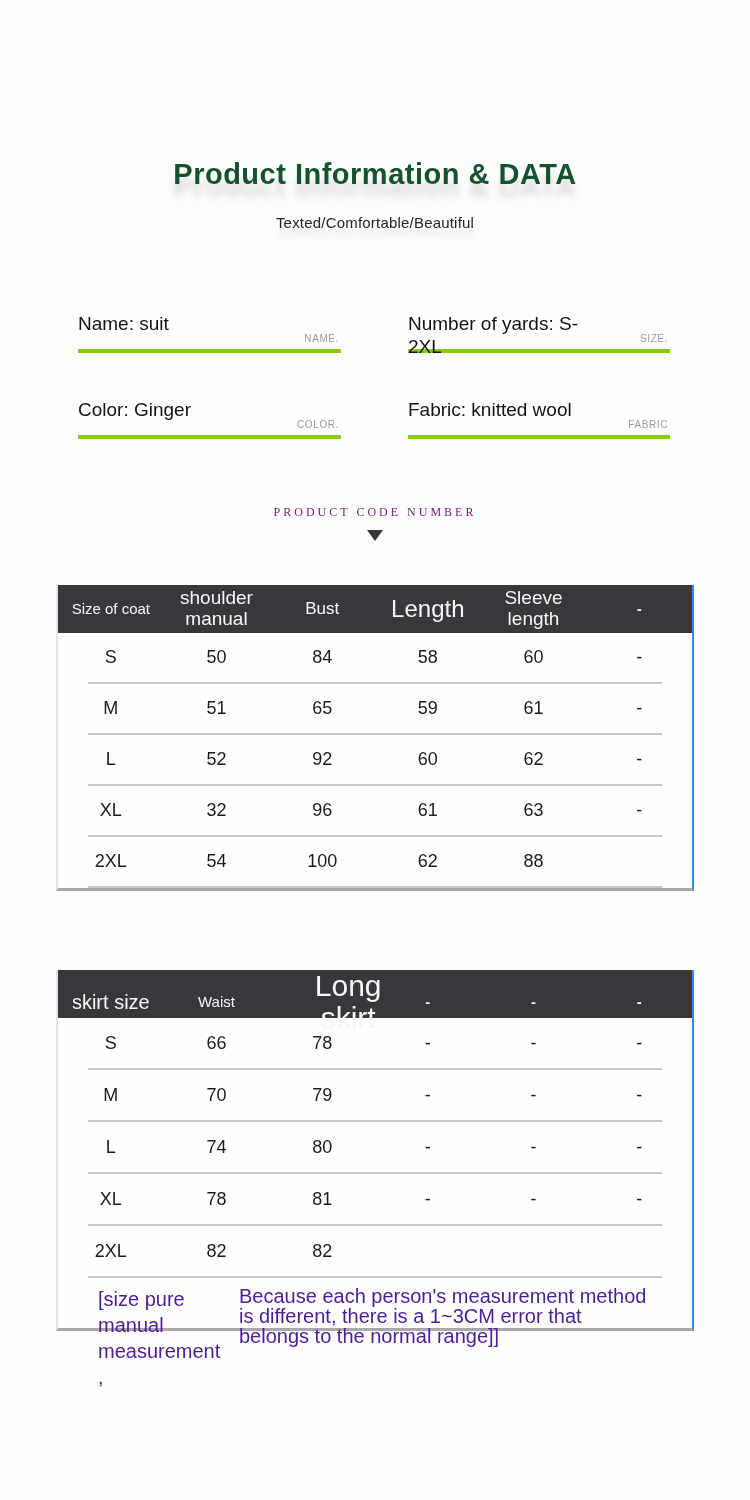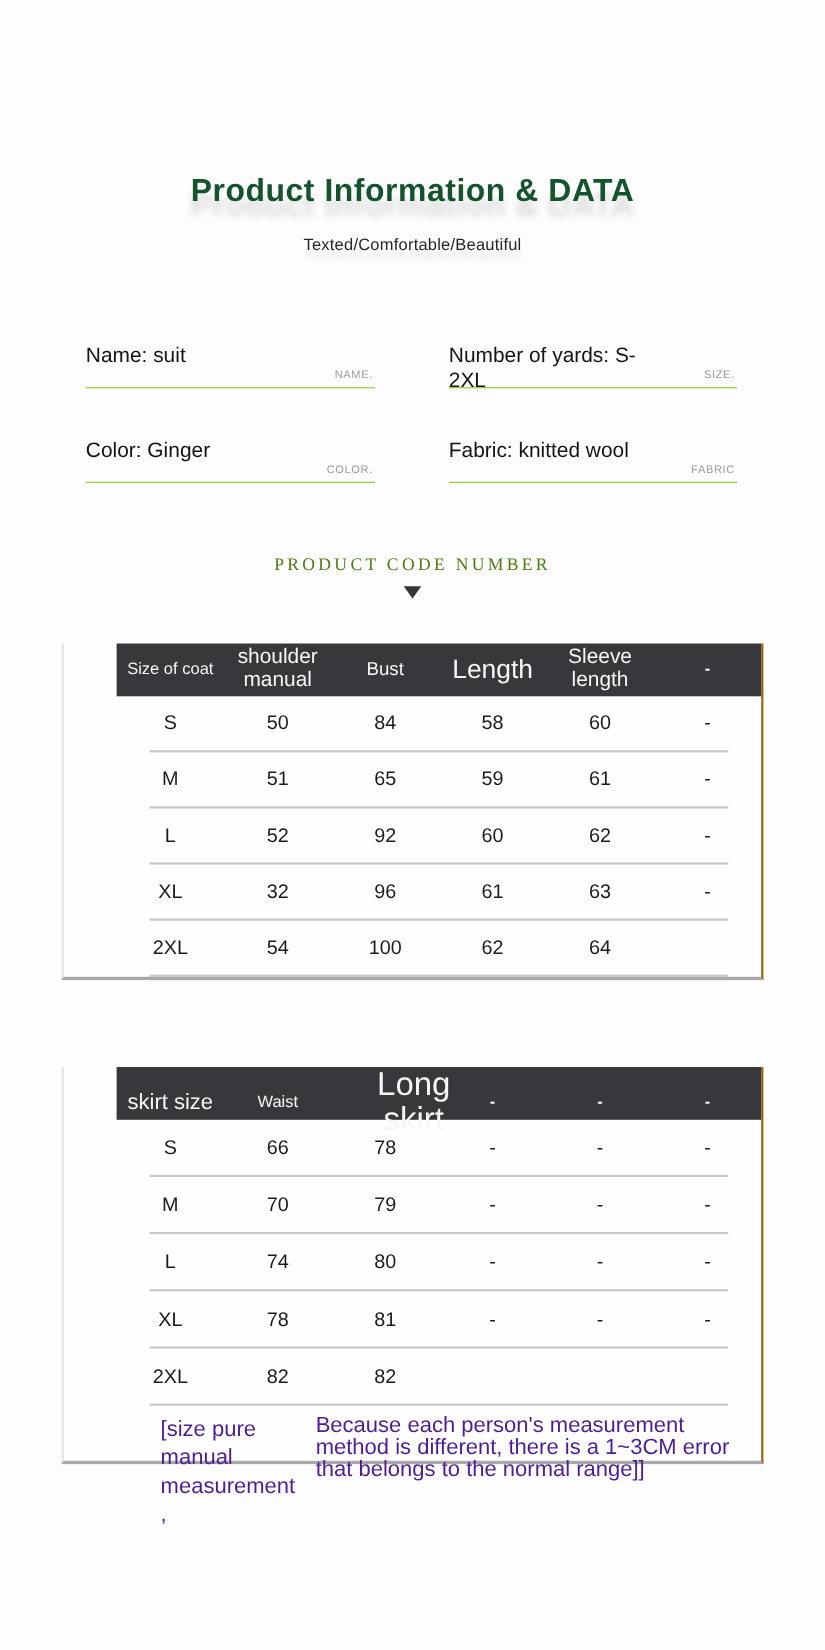--- a/index.html
+++ b/index.html
@@ -11,38 +11,38 @@
   .title { position:absolute; top:158px; left:0; width:100%; text-align:center;
            font-size:29px; letter-spacing:.5px; color:#14532d;
            text-shadow:0 13px 7px rgba(70,70,70,.20); }
   .subtitle { position:absolute; top:214px; left:0; width:100%; text-align:center;
               font-size:15px; color:#242424; letter-spacing:.2px;
               text-shadow:0 9px 5px rgba(90,90,90,.15); }
 
   
   .fields { position:absolute; top:312px; left:78px; width:592px;
             display:grid; grid-template-columns:263px 262px; column-gap:67px; row-gap:45px; }
-  .field { position:relative; height:41px; border-bottom:1px solid #84cc16; }
+  .field { position:relative; height:41px; border-bottom:4px solid #84cc16; }
   .field .value { display:block; font-size:19px; line-height:23px; color:#141414; }
   .field.wrap .value { max-width:180px; }
   .field .tag { position:absolute; right:2px; bottom:5px; font-size:10px;
                 color:#9b9b9b; letter-spacing:.6px; }
 
   
   .code-block { position:absolute; top:505px; left:0; width:100%; text-align:center; }
-  .code-label { font-family:"Liberation Serif","DejaVu Serif",serif; font-size:16px;
-                letter-spacing:3px; color:#4d7c0f; }
+  .code-label { font-family:"Liberation Serif","DejaVu Serif",serif; font-size:12px;
+                letter-spacing:3px; color:#701a75; }
   .tri-down { width:0; height:0; margin:10px auto 0;
               border-left:8px solid transparent; border-right:8px solid transparent;
               border-top:11px solid #37373b; }
 
   
   .tbl { position:absolute; left:56px; width:638px; background:#fefefe;
-         border-left:2px solid #e4e4e4; border-right:2px solid #a16207;
-         border-bottom:3px solid #a8a8a8;padding-left:48px; }
+         border-left:2px solid #e4e4e4; border-right:2px solid #3b82f6;
+         border-bottom:3px solid #a8a8a8; }
   .tbl1 { top:585px; }
   .tbl2 { top:970px; height:361px; }
   .thead { display:grid; grid-template-columns:repeat(6,1fr); align-items:center;
            background:#38383c; color:#f6f6f6; text-align:center; }
   .tbl1 .thead { height:48px; }
   .tbl2 .thead { height:48px; }
   .th { line-height:1.08; }
   .trow { display:grid; grid-template-columns:repeat(6,1fr); align-items:center;
           text-align:center; font-size:18px; color:#1b1b1b; }
   .tbl1 .trow { height:49px; }
@@ -149,21 +149,21 @@
       <span class="td">63</span>
       <span class="td">-</span>
     </div>
     <div class="divider"></div>
 
     <div class="trow">
       <span class="td">2XL</span>
       <span class="td">54</span>
       <span class="td">100</span>
       <span class="td">62</span>
-      <span class="td">64</span>
+      <span class="td">88</span>
       <span class="td"></span>
     </div>
     <div class="divider"></div>
 
   </div>
 
   <div class="tbl tbl2">
     <div class="thead">
       <span class="th h0">skirt size</span>
       <span class="th h1">Waist</span>

